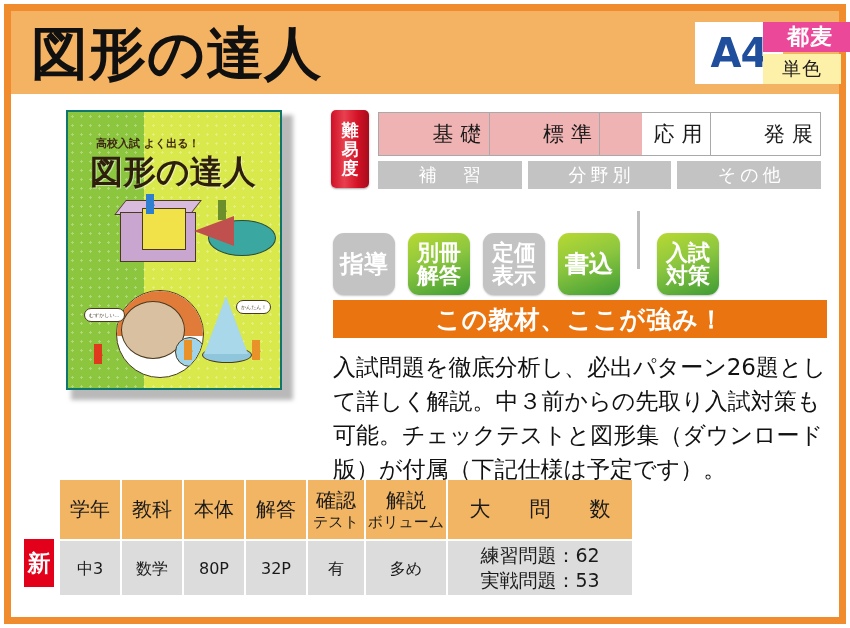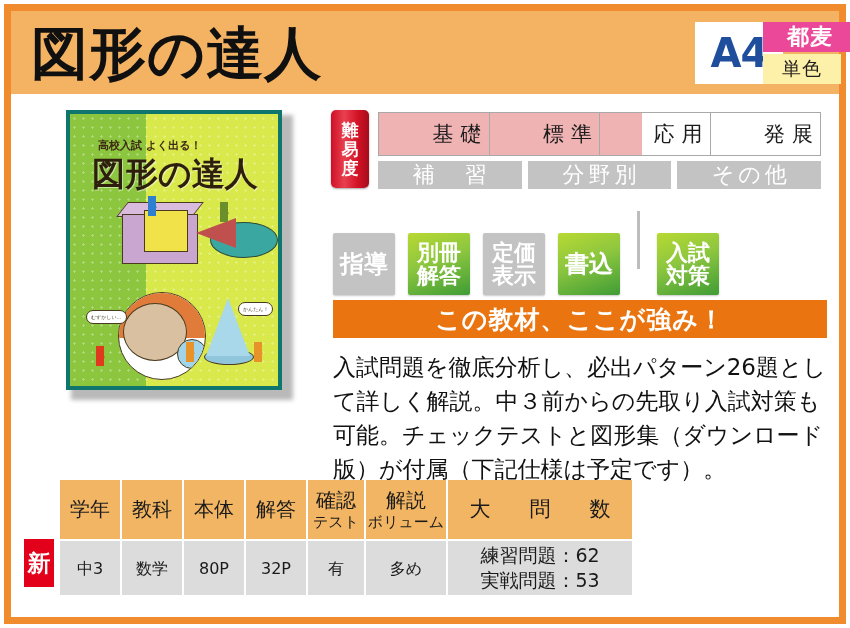--- a/index.html
+++ b/index.html
@@ -116,21 +116,21 @@
     filter: blur(2px);
   }
   .cover {
     position: absolute;
     left: 0;
     top: 0;
     width: 216px;
     height: 280px;
     overflow: hidden;
     background: #d9e84a;
-    border: 4px solid #0f766e;
+    border: 2px solid #0f766e;
     box-sizing: border-box;
     text-decoration: underline;
   }
   .cover-left-band {
     position: absolute;
     left: 0; top: 0;
     width: 76px; height: 100%;
     background: #8cc63f;
   }
   .cover-dots {
@@ -337,21 +337,21 @@
     top: 161px;
     width: 443px;
     height: 28px;
     display: flex;
     gap: 6px;
   }
   .diff-pill {
     flex: 1 1 0;
     background: #c3c3c3;
     color: #ffffff;
-    font-size: 22px;
+    font-size: 18px;
     display: flex;
     align-items: center;
     justify-content: center;
     letter-spacing: 4px;
     text-indent: 4px;
   }
 
   
   .features {
     position: absolute;
@@ -359,21 +359,21 @@
     top: 204px;
     width: 420px;
     height: 72px;
     display: flex;
     align-items: center;
     gap: 13px;
   }
   .feat {
     width: 62px;
     height: 62px;
-    border-radius: 2px;
+    border-radius: 11px;
     display: flex;
     flex-direction: column;
     align-items: center;
     justify-content: center;
     color: #ffffff;
     font-size: 22px;
     font-weight: bold;
     line-height: 23px;
     letter-spacing: 0px;
     box-shadow: 0 1px 2px rgba(0,0,0,0.22);

